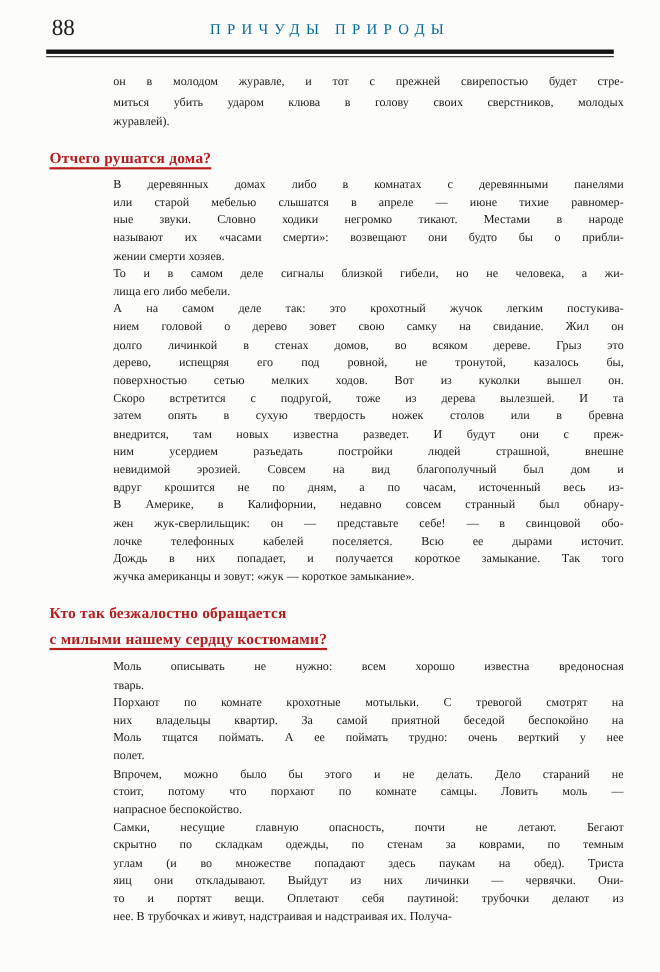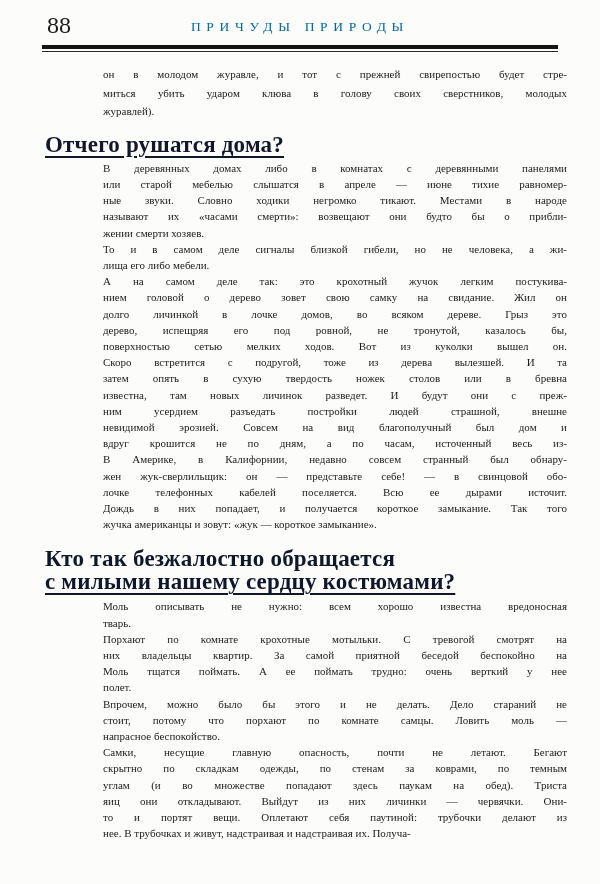--- a/index.html
+++ b/index.html
@@ -8,21 +8,21 @@
     width:600px; height:884px;
     margin:0 auto;
     background:#fcfcfa;
     color:#1b1b1b;
     font-family:"Liberation Serif","DejaVu Serif",serif;
     overflow:hidden;
     box-sizing:border-box;
   }
   .page-number {
     position:absolute; left:47px; top:14px;
-    font-size:24px; line-height:22px;
+    font-size:21px; line-height:22px;
   }
   .running-title {
     position:absolute; left:0; right:0; top:19px;
     text-align:center;
     font-size:13.5px;
     letter-spacing:0.42em;
     text-transform:uppercase;
     color:#0369a1;
   }
   .header-rule {
@@ -43,24 +43,24 @@
     overflow:hidden;
     white-space:normal;
   }
   .body-line.last { text-align-last:left; }
   .intro .body-line { line-height:18.6px; }
   .intro { margin-bottom:0; padding-top:3px; }
 
   .section-heading {
     margin-left:-58px;
     font-weight:bold;
-    font-size:23px;
+    font-size:14px;
     line-height:23px;
     letter-spacing:0.2px;
-    color:#0f172a;
+    color:#b91c1c;
   }
   .section-heading.first { margin-top:12px; margin-bottom:4px; }
   .section-heading.second { margin-top:15px; margin-bottom:5px; }
   .heading-line { display:block; }
   .heading-line .hl-text { display:inline; }
   .heading-line.underlined .hl-text {
     text-decoration:underline;
     text-decoration-thickness:2px;
     text-underline-offset:4px;
   }
@@ -93,26 +93,26 @@
         <div class="body-line">называют их «часами смерти»: возвещают они будто бы о прибли-</div>
         <div class="body-line last">жении смерти хозяев.</div>
       </div>
       <div class="paragraph">
         <div class="body-line">То и в самом деле сигналы близкой гибели, но не человека, а жи-</div>
         <div class="body-line last">лища его либо мебели.</div>
       </div>
       <div class="paragraph">
         <div class="body-line">А на самом деле так: это крохотный жучок легким постукива-</div>
         <div class="body-line">нием головой о дерево зовет свою самку на свидание. Жил он</div>
-        <div class="body-line">долго личинкой в лочке домов, во всяком дереве. Грыз это</div>
+        <div class="body-line">долго личинкой в стенах домов, во всяком дереве. Грыз это</div>
         <div class="body-line">дерево, испещряя его под ровной, не тронутой, казалось бы,</div>
         <div class="body-line">поверхностью сетью мелких ходов. Вот из куколки вышел он.</div>
         <div class="body-line">Скоро встретится с подругой, тоже из дерева вылезшей. И та</div>
         <div class="body-line">затем опять в сухую твердость ножек столов или в бревна</div>
-        <div class="body-line">известна, там новых личинок разведет. И будут они с преж-</div>
+        <div class="body-line">внедрится, там новых известна разведет. И будут они с преж-</div>
         <div class="body-line">ним усердием разъедать постройки людей страшной, внешне</div>
         <div class="body-line">невидимой эрозией. Совсем на вид благополучный был дом и</div>
         <div class="body-line">вдруг крошится не по дням, а по часам, источенный весь из-</div>
       </div>
       <div class="paragraph">
         <div class="body-line">В Америке, в Калифорнии, недавно совсем странный был обнару-</div>
         <div class="body-line">жен жук-сверлильщик: он — представьте себе! — в свинцовой обо-</div>
         <div class="body-line">лочке телефонных кабелей поселяется. Всю ее дырами источит.</div>
         <div class="body-line">Дождь в них попадает, и получается короткое замыкание. Так того</div>
         <div class="body-line last">жучка американцы и зовут: «жук — короткое замыкание».</div>

